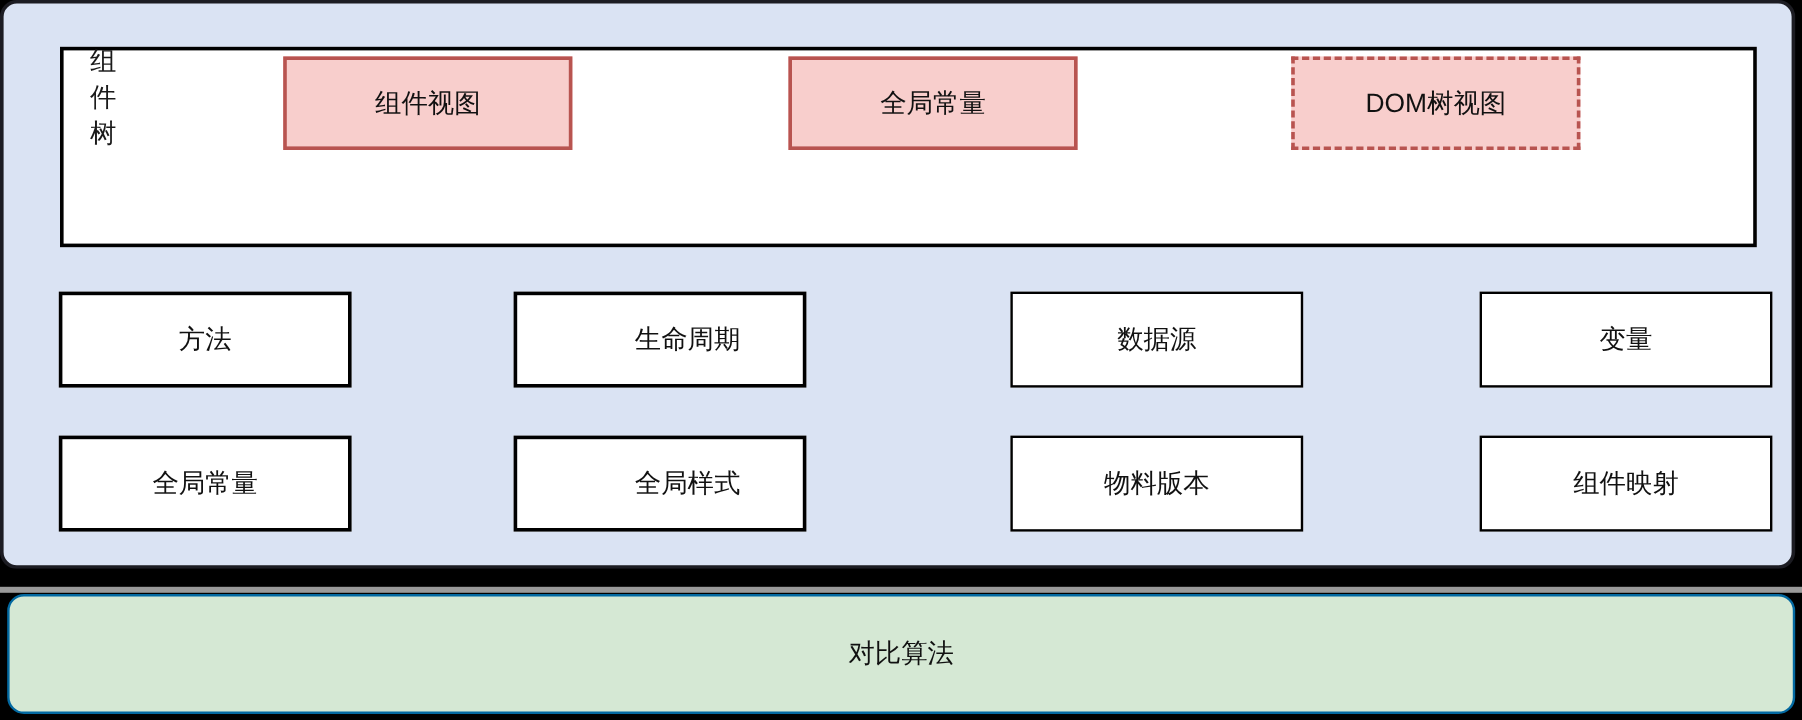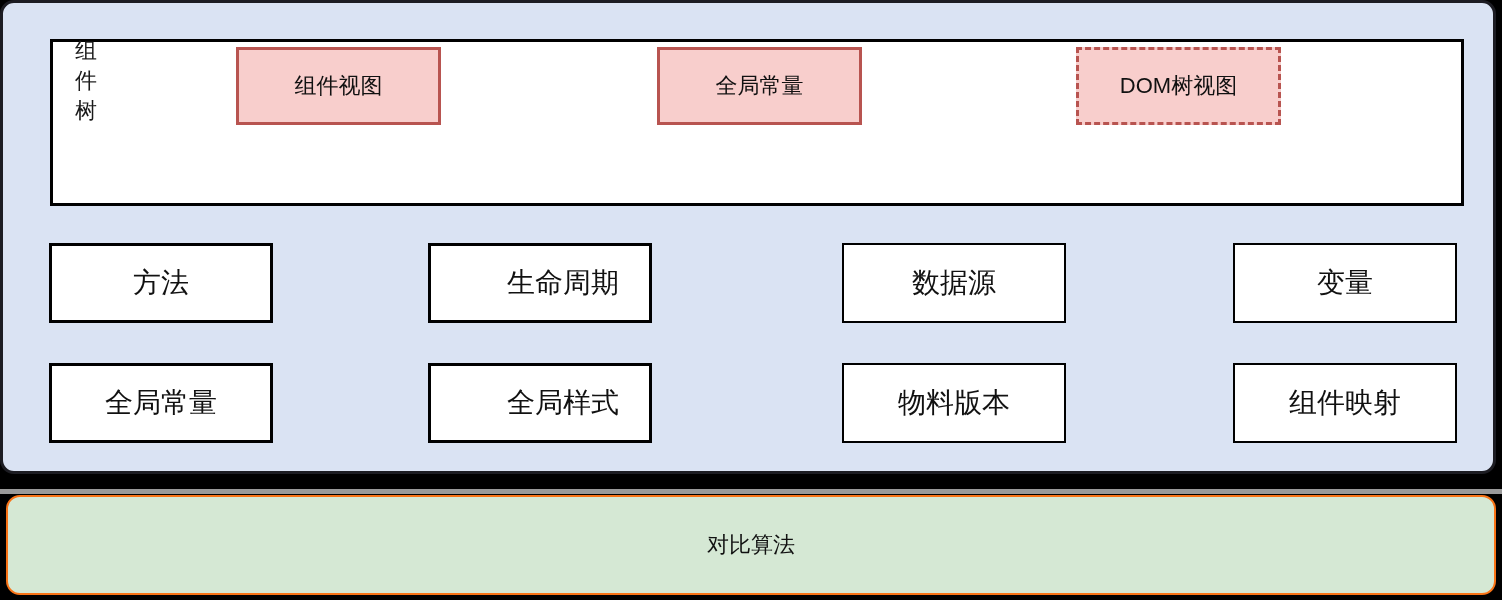--- a/index.html
+++ b/index.html
@@ -57,47 +57,47 @@
     color: #1a1a1a;
     text-align: center;
     letter-spacing: 0px;
   }
   .tree-label span { display: block; }
 
   
   .view-box {
     position: absolute;
     top: 44px;
-    width: 205px;
+    width: 241px;
     height: 78px;
     background: #f8cecc;
     border: 3px solid #b85450;
     box-sizing: border-box;
     display: flex;
     align-items: center;
     justify-content: center;
     font-size: 22px;
     color: #111111;
   }
   .view-box.b1 { left: 233px; }
   .view-box.b2 { left: 654px; }
   .view-box.b3 { left: 1073px; border-style: dashed; }
 
   
   .cell {
     position: absolute;
-    width: 224px;
+    width: 244px;
     height: 80px;
     background: #ffffff;
     border: 3px solid #000000;
     box-sizing: border-box;
     display: flex;
     align-items: center;
     justify-content: center;
-    font-size: 28px;
+    font-size: 22px;
     color: #111111;
   }
   .col-0 { left: 46px; }
   .col-1 { left: 425px; padding-left: 46px; }
   .col-2 { left: 839px; border-width: 2px; }
   .col-3 { left: 1218px; border-width: 2px; margin-left: 12px; }
   .row-0 { top: 240px; }
   .row-1 { top: 360px; }
 
   
@@ -119,21 +119,21 @@
   }
 
   
   .green-bar {
     position: absolute;
     left: 6px;
     top: 495px;
     width: 1490px;
     height: 100px;
     background: #d5e8d4;
-    border: 2px solid #f97316;
+    border: 2px solid #0369a1;
     border-radius: 14px;
     box-sizing: border-box;
     display: flex;
     align-items: center;
     justify-content: center;
     font-size: 22px;
     color: #111111;
   }
 
   

